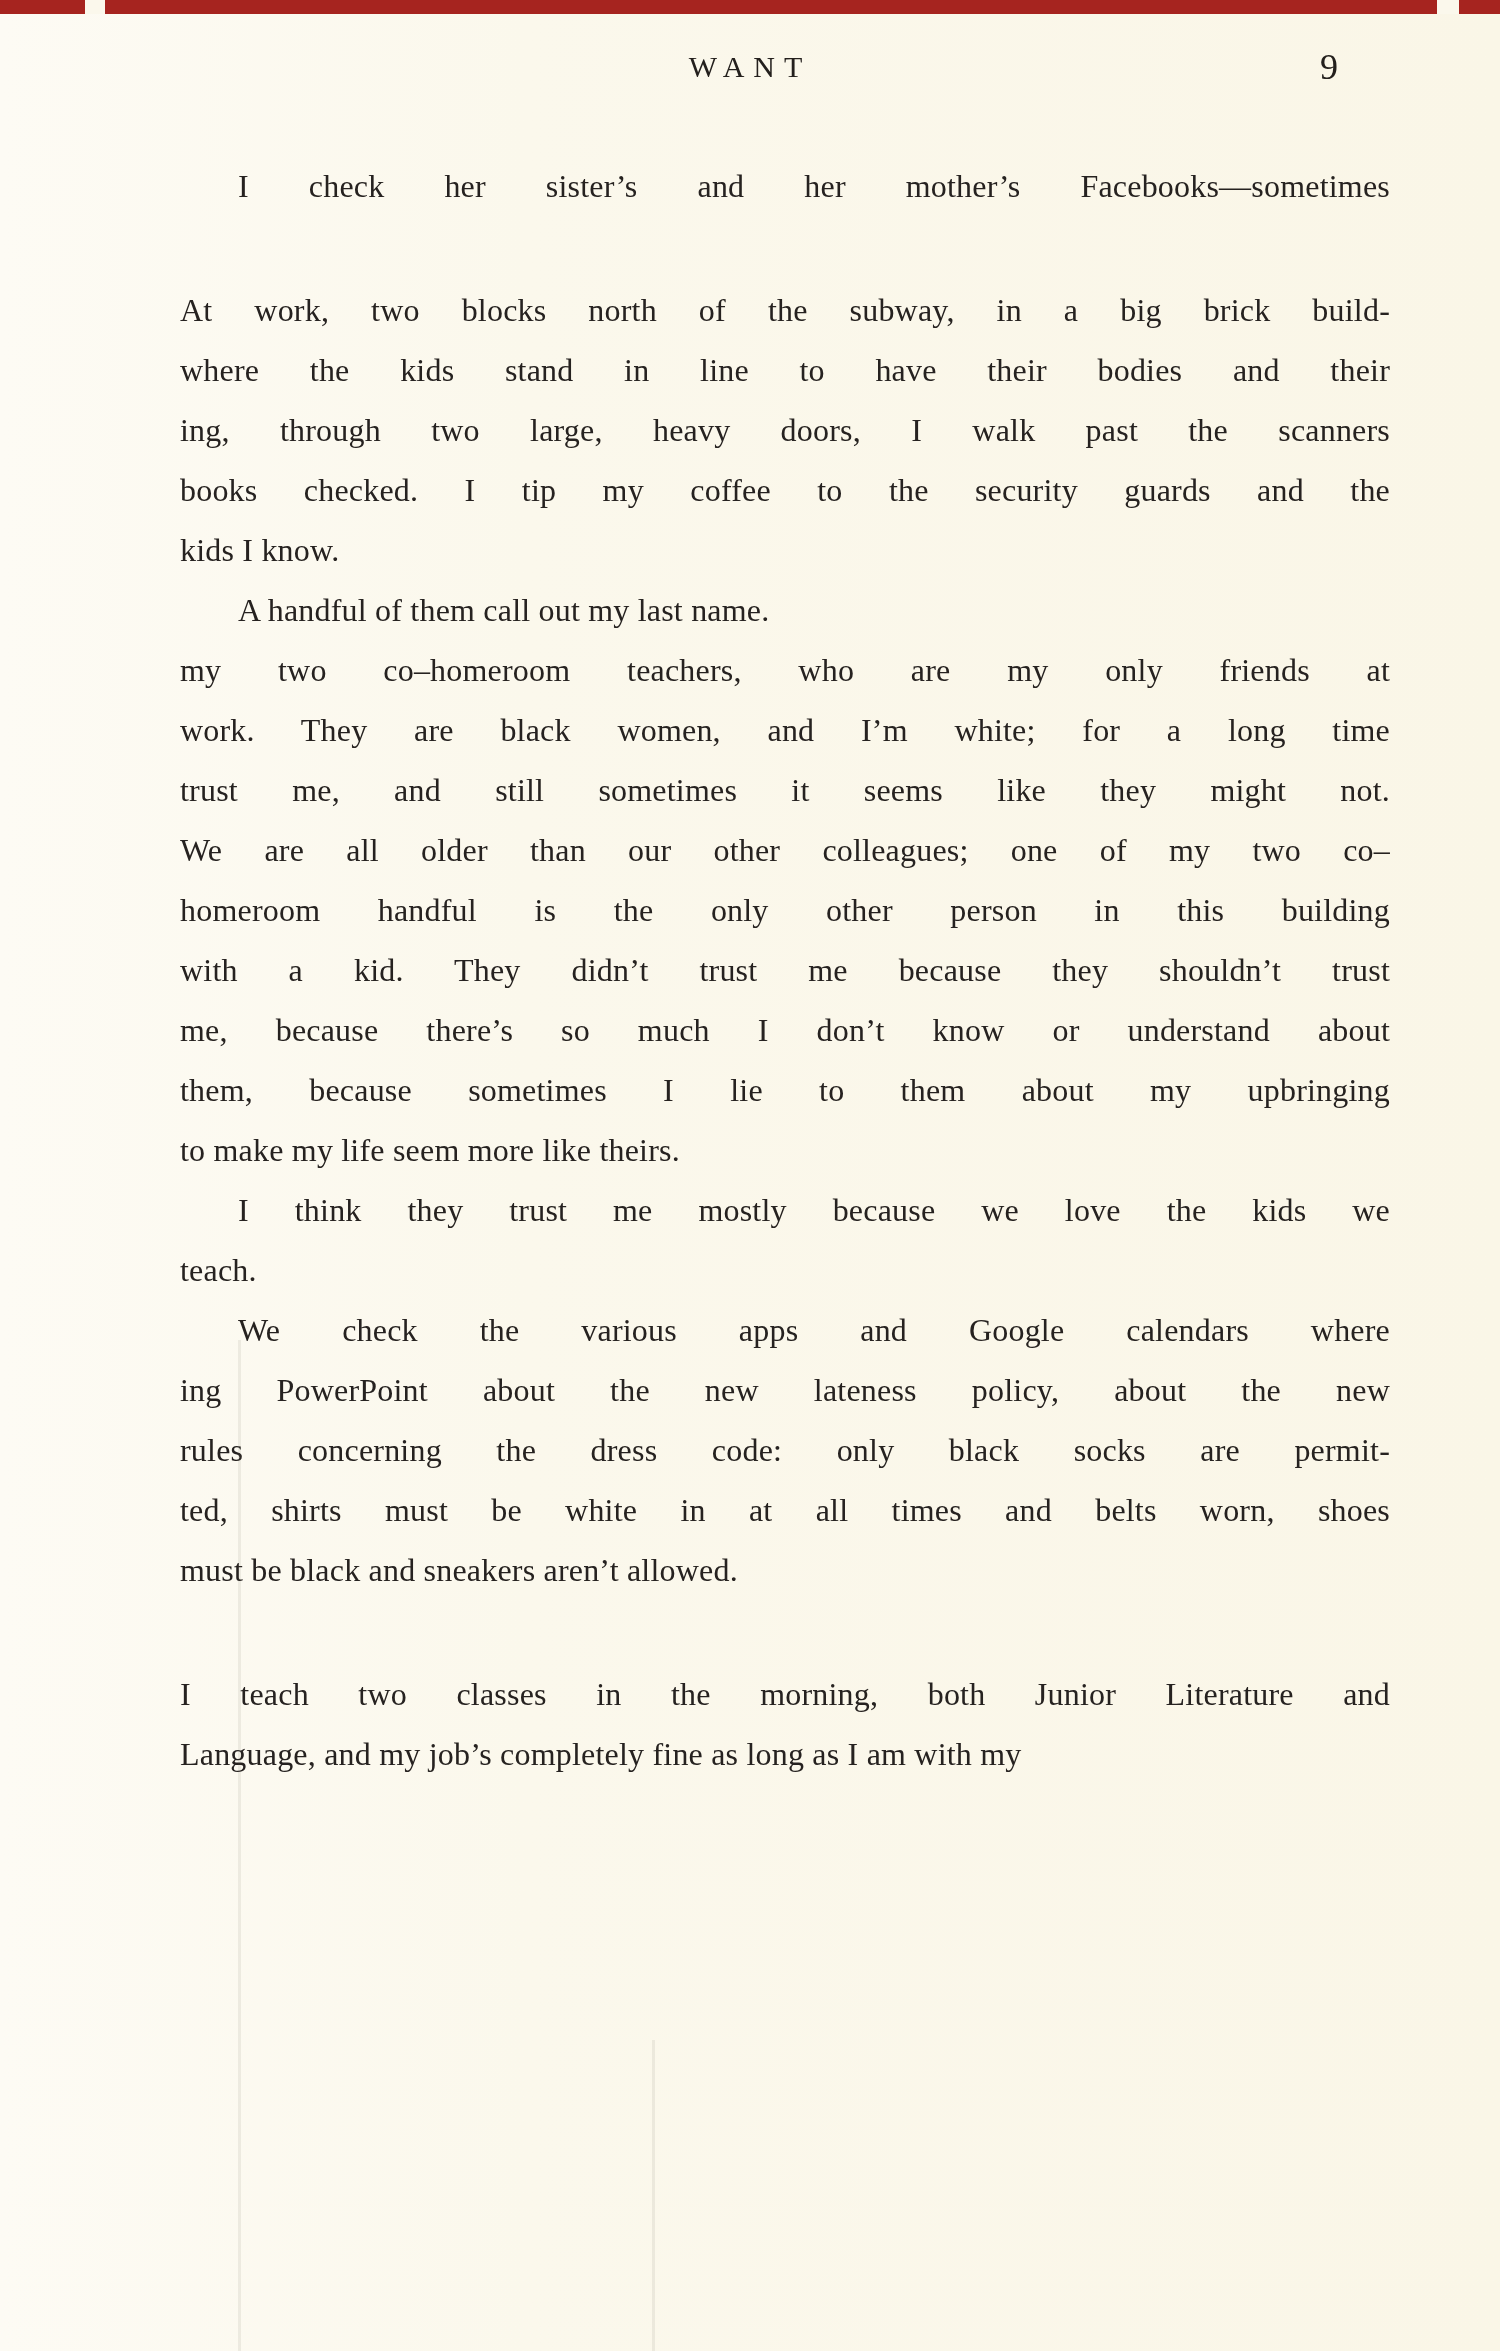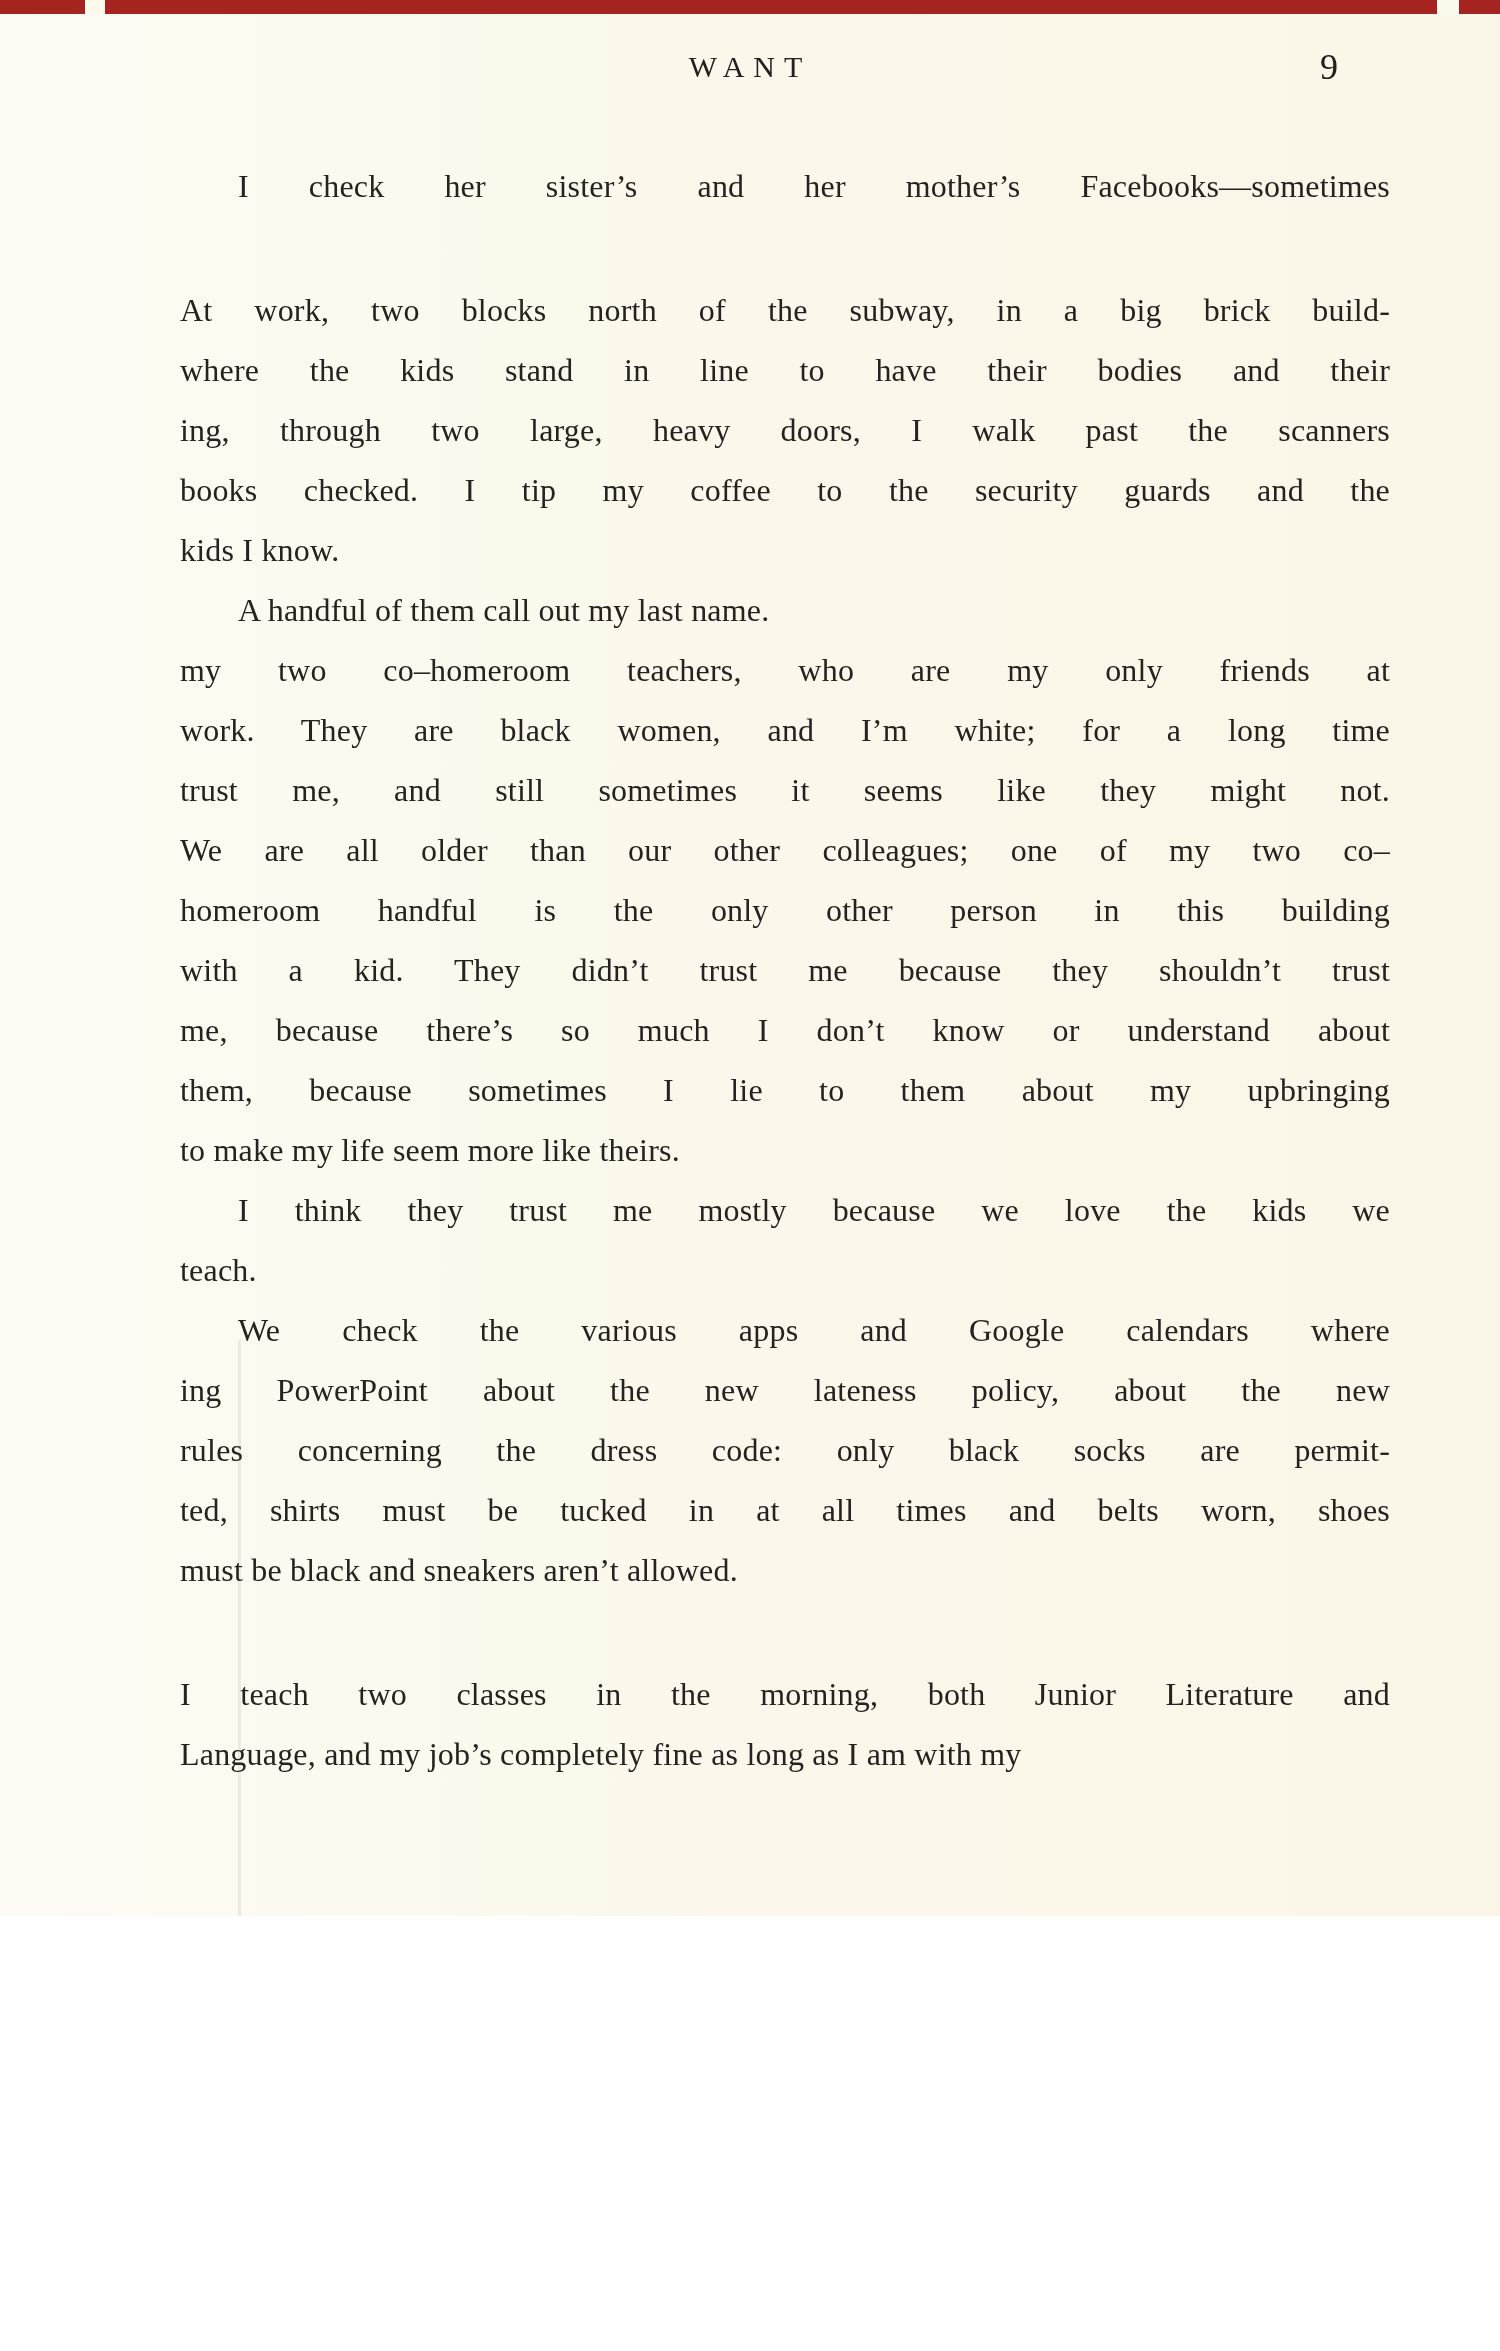--- a/index.html
+++ b/index.html
@@ -1,21 +1,21 @@
 <!DOCTYPE html>
 <html><head>
 <meta charset="utf-8">
 <style>
   html, body { margin: 0; padding: 0; }
   body { width: 1500px; }
 
   .page {
     position: relative;
     width: 1500px;
-    height: 1916px;
+    height: 2351px;
     background: linear-gradient(90deg, #fdfbf4 0%, #fbf8ec 35%, #faf6e7 100%);
     font-family: "Liberation Serif", "DejaVu Serif", serif;
     color: #262220;
     overflow: hidden;
   }
 
   
   .top-edge {
     position: absolute;
     top: 0; left: 0;
@@ -117,21 +117,21 @@
         <div class="line last">to make my life seem more like theirs.</div>
       </div>
       <div class="paragraph">
         <div class="line indent">I think they trust me mostly because we love the kids we</div>
         <div class="line last">teach.</div>
       </div>
       <div class="paragraph">
         <div class="line indent">We check the various apps and Google calendars where</div>
         <div class="line">ing PowerPoint about the new lateness policy, about the new</div>
         <div class="line">rules concerning the dress code: only black socks are permit-</div>
-        <div class="line">ted, shirts must be tucked in at all times and belts worn, shoes</div>
+        <div class="line">ted, shirts must be white in at all times and belts worn, shoes</div>
         <div class="line last">must be black and sneakers aren’t allowed.</div>
       </div>
       <div class="paragraph break-before">
         <div class="line">I teach two classes in the morning, both Junior Literature and</div>
         <div class="line last">Language, and my job’s completely fine as long as I am with my</div>
       </div>
     </div>
 
   <div class="crease crease-1"></div>
   <div class="crease crease-2"></div>

